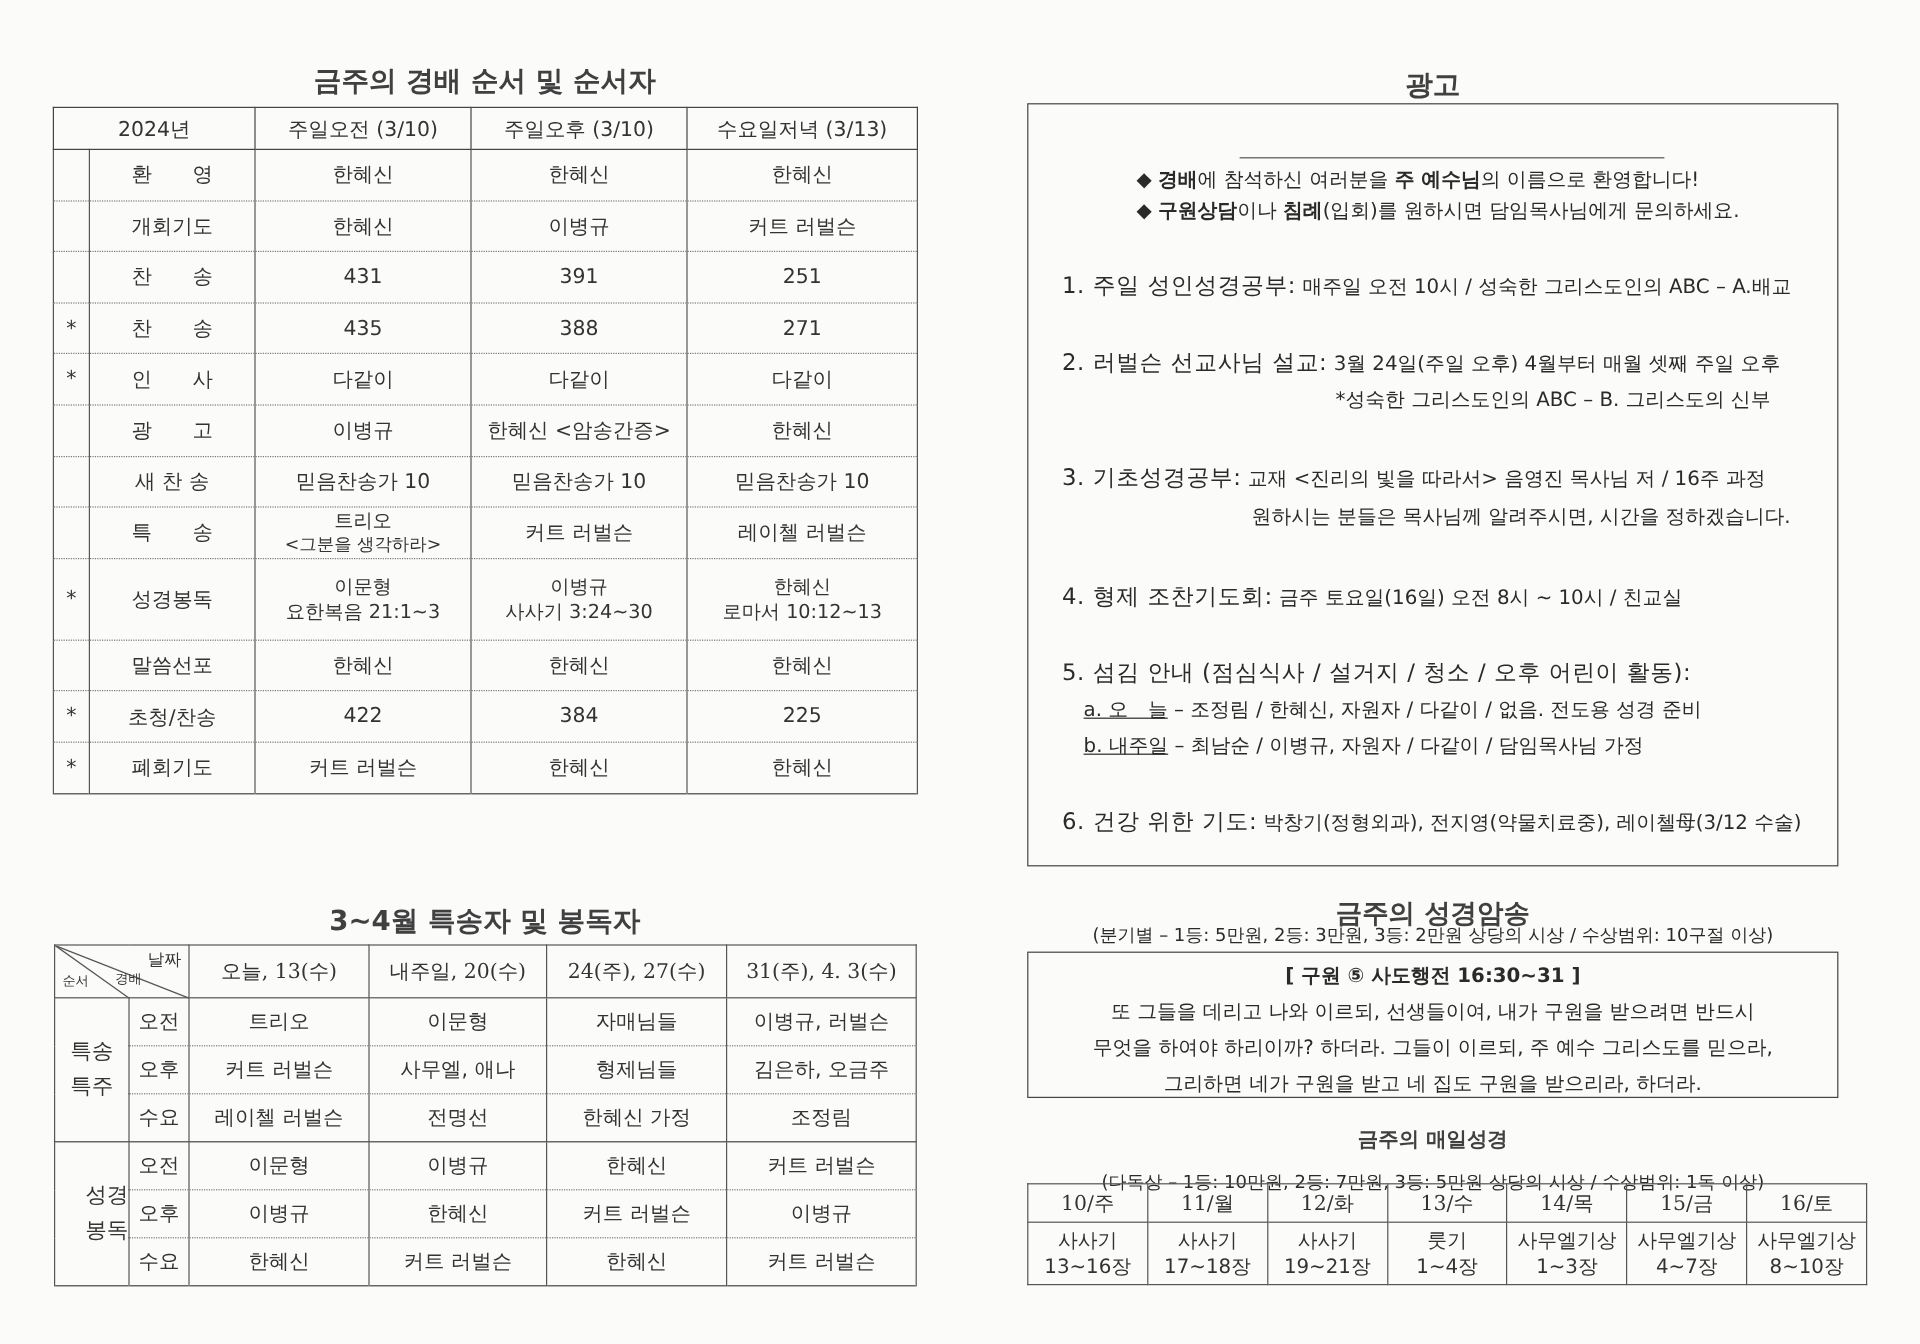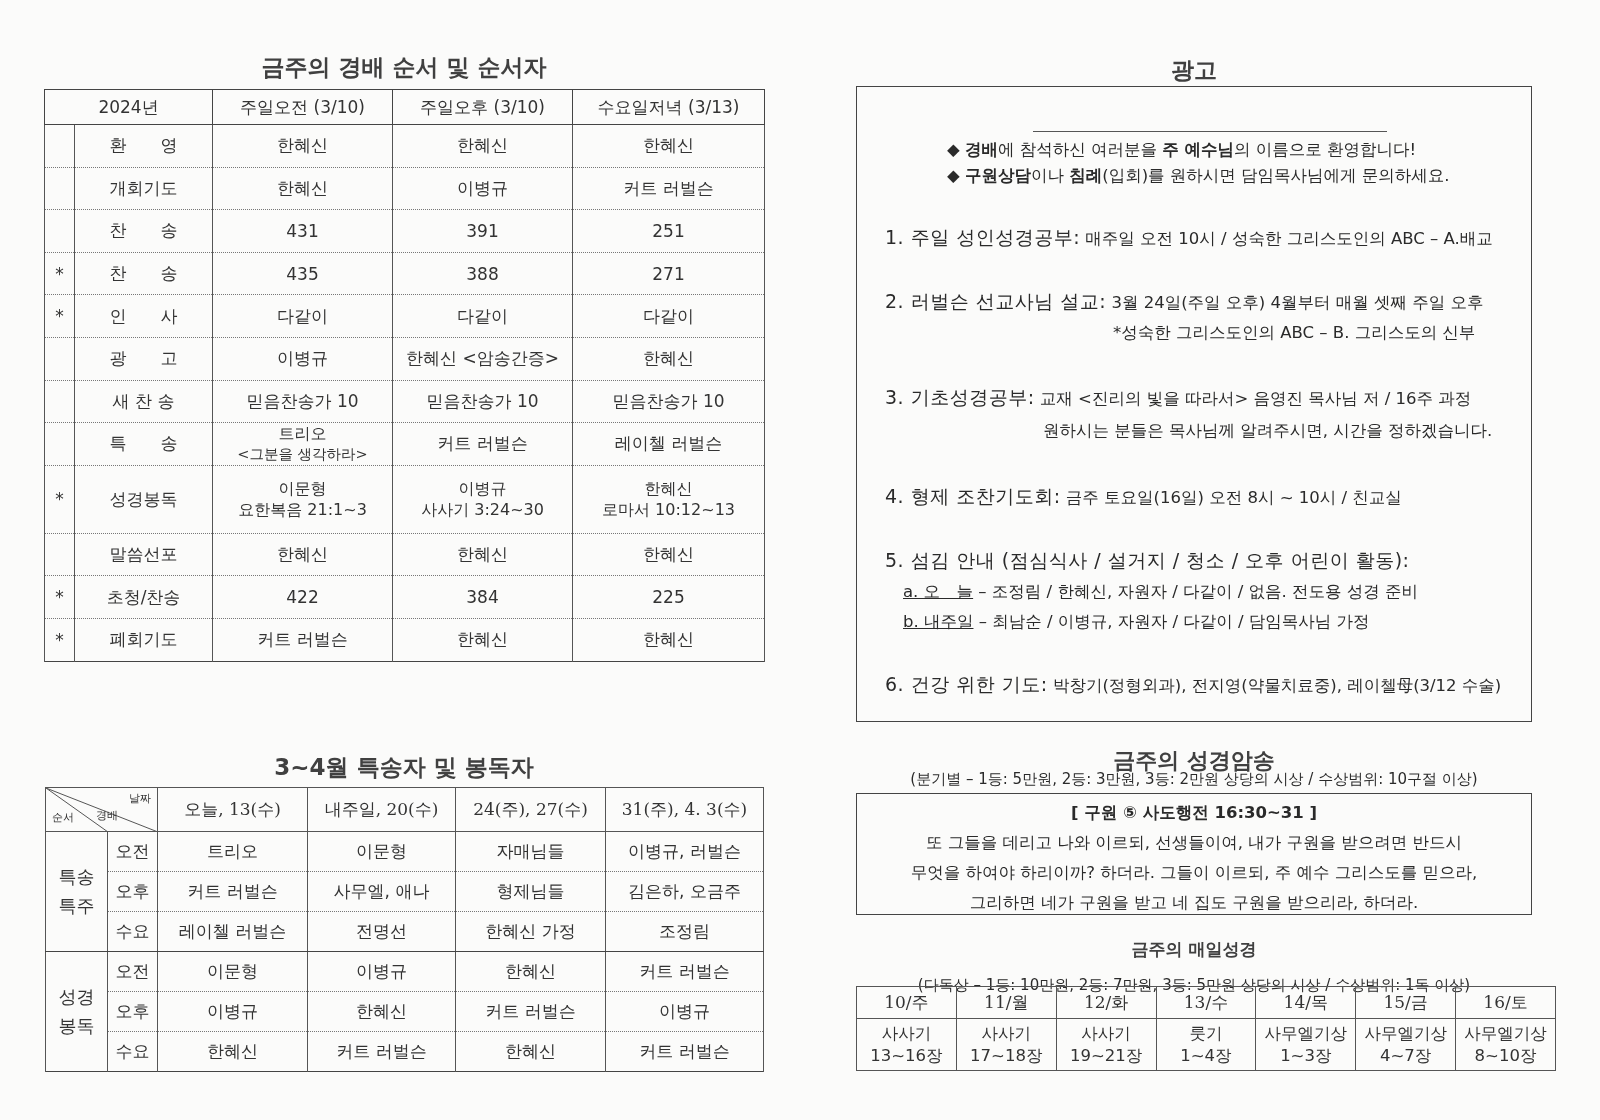--- a/index.html
+++ b/index.html
@@ -21,21 +21,21 @@
   #order tr:last-child td { border-bottom: none; }
 
   
   #sched { left: 45px; top: 787px; width: 718px; border: 1.4px solid #444; font-size: 17px; }
   #sched th { height: 44px; border: 1.2px solid #555; font-size: 17px; }
   #sched td { height: 40px; border-left: 1.2px solid #555; border-right: 1.2px solid #555; border-bottom: 1px dotted #777; }
   #sched tr.grp-end td { border-bottom: 1.4px solid #444; }
   #sched td.group { font-size: 18px; line-height: 1.6; border-bottom: 1.4px solid #444; }
   .diag { position: relative; padding: 0; }
   .diag svg { position: absolute; left: 0; top: 0; }
-  .diag .d1 { position: absolute; right: 6px; top: 3px; font-size: 11px; }
+  .diag .d1 { position: absolute; right: 6px; top: 3px; font-size: 14px; }
   .diag .d2 { position: absolute; left: 6px; bottom: 6px; font-size: 11px; }
   .diag .d3 { position: absolute; left: 50px; bottom: 8px; font-size: 11px; }
 
   
   #ad-box { position: absolute; left: 856px; top: 86px; width: 676px; height: 636px; border: 1.4px solid #444; background: transparent; }
   #ad-headline { position: absolute; left: 0; width: 100%; top: 14px; text-align: center; font-size: 19px; color: #2a2a2a; }
   #ad-headline .big { font-size: 20px; font-weight: bold; }
   #ad-headline .sm { font-size: 17px; }
   #ad-rule { position: absolute; left: 176px; width: 354px; top: 44px; border-top: 1.2px solid #555; }
   .welcome { position: absolute; left: 90px; font-size: 16.5px; }
@@ -227,21 +227,21 @@
   </tr>
   <tr class="grp-end">
     <td>수요</td>
     <td>레이첼 러벌슨</td>
     <td>전명선</td>
     <td>한혜신 가정</td>
     <td>조정림</td>
   </tr>
 
   <tr>
-    <td rowspan="3" class="group" style="border-bottom:none;">
+    <td rowspan="3" class="group" style="border-bottom:none;text-align:right;">
       <div>성경</div>
       <div>봉독</div>
     </td>
     <td>오전</td>
     <td>이문형</td>
     <td>이병규</td>
     <td>한혜신</td>
     <td>커트 러벌슨</td>
   </tr>
   <tr>

